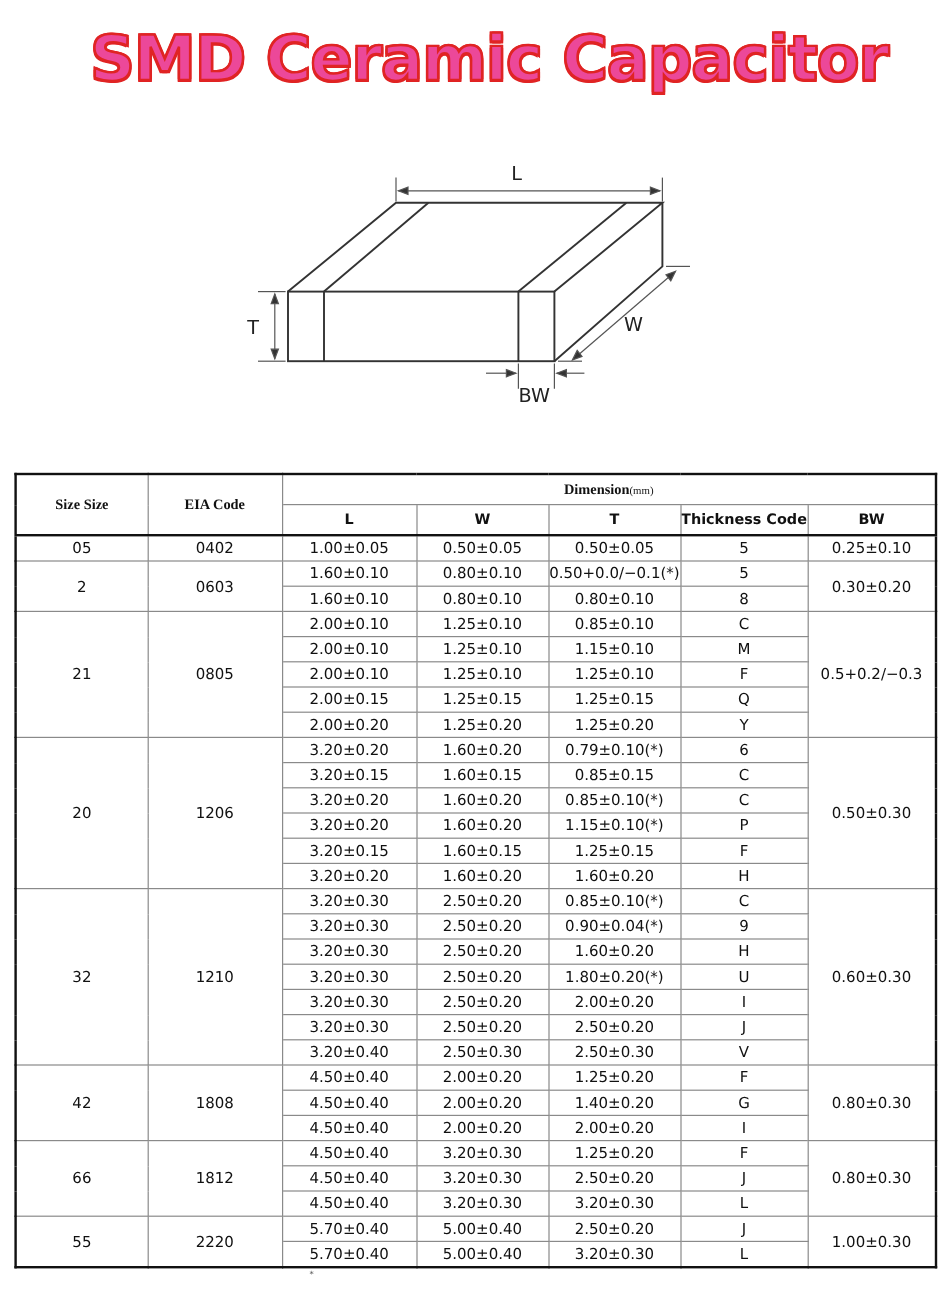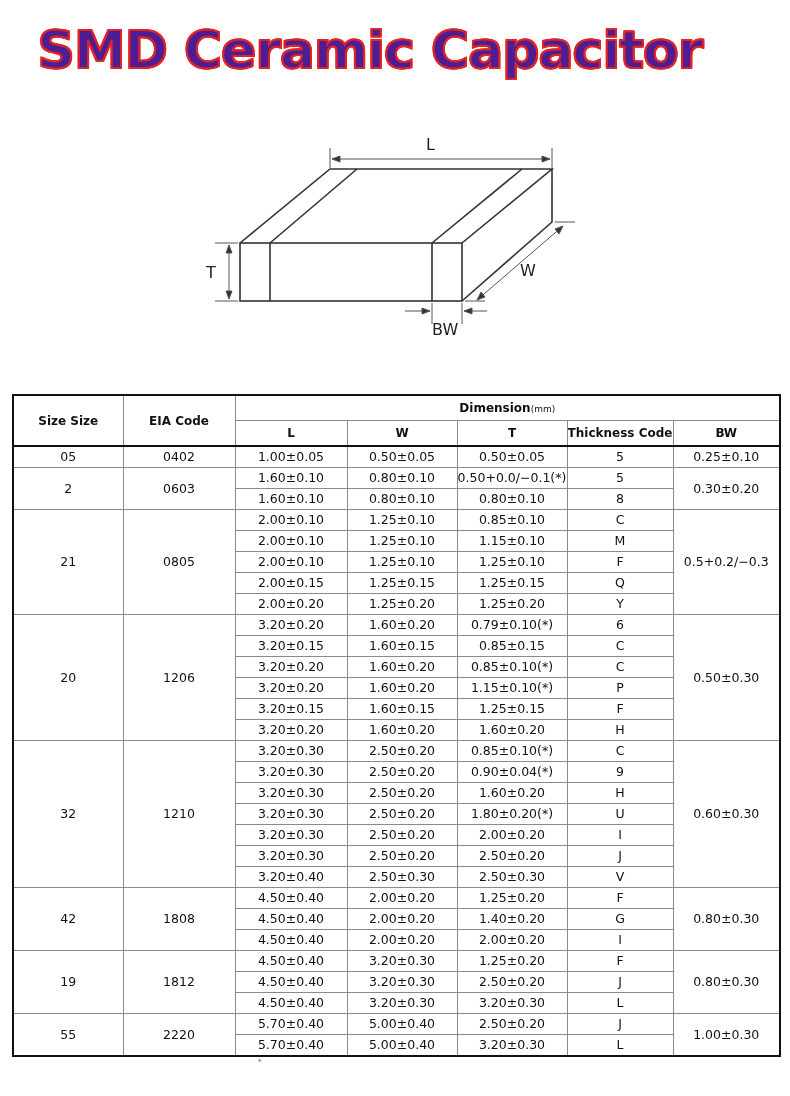--- a/index.html
+++ b/index.html
@@ -1,21 +1,21 @@
 <!DOCTYPE html>
 <html><head>
 <meta charset="utf-8">
 <style>
   html, body { margin: 0; padding: 0; background: #ffffff; }
   body { width: 790px; height: 1096px; position: relative; overflow: hidden; font-family: "DejaVu Sans", sans-serif; color: #111; }
 
   .title {
-    position: absolute; left: 0; top: 20px; width: 740px; text-align: center;
+    position: absolute; left: 0; top: 20px; width: 740px; text-align: right;
     font-family: "DejaVu Sans", sans-serif; font-weight: bold; font-size: 52px;
-    letter-spacing: -1px; color: #4c1d95;
+    letter-spacing: -1px; color: #ec4899;
     -webkit-text-stroke: 2px #e02424;
     text-shadow: 0 0 1px #e02424, 1px 1px 0 #e02424, -1px -1px 0 #e02424, 1px -1px 0 #e02424, -1px 1px 0 #e02424;
     line-height: 60px;
   }
 
   .diagram { position: absolute; left: 200px; top: 120px; width: 400px; height: 230px; }
   .diagram svg { width: 400px; height: 230px; }
   .dim-label { font-family: "DejaVu Sans", sans-serif; font-size: 16px; fill: #222; }
 
   table.spec {
@@ -28,21 +28,21 @@
   table.spec col.c2 { width: 112px; }
   table.spec col.c3 { width: 112px; }
   table.spec col.c4 { width: 110px; }
   table.spec col.c5 { width: 110px; }
   table.spec col.c6 { width: 106px; }
   table.spec col.c7 { width: 107px; }
   table.spec th, table.spec td {
     border: 1px solid #8a8a8a; text-align: center; padding: 0; overflow: hidden; white-space: nowrap;
   }
   table.spec th { font-weight: bold; font-size: 12px; }
-  table.spec thead tr.h1 th { height: 24px; }
+  table.spec thead tr.h1 th { height: 24px; font-family: Liberation Serif, serif; }
   table.spec thead tr.h2 th { height: 24px; }
   table.spec thead { border-bottom: 2px solid #111; }
   table.spec tbody td { height: 20px; line-height: 20px; }
   table.spec tbody.group { border-top: 1.5px solid #555; }
   table.spec tbody tr.inner td.d { border-top: 1px solid #333; }
   .mm { font-weight: normal; font-size: 9px; }
 
   .footnote-mark { position: absolute; left: 258px; top: 1058px; font-size: 7px; color: #555; }
 </style>
 </head>
@@ -293,21 +293,21 @@
       </tr>
       <tr class="inner">
         <td class="d">4.50±0.40</td>
         <td class="d">2.00±0.20</td>
         <td class="d">2.00±0.20</td>
         <td class="d">I</td>
       </tr>
     </tbody>
     <tbody class="group">
       <tr>
-        <td rowspan="3">19</td>
+        <td rowspan="3">66</td>
         <td rowspan="3">1812</td>
         <td class="d">4.50±0.40</td>
         <td class="d">3.20±0.30</td>
         <td class="d">1.25±0.20</td>
         <td class="d">F</td>
         <td rowspan="3">0.80±0.30</td>
       </tr>
       <tr class="inner">
         <td class="d">4.50±0.40</td>
         <td class="d">3.20±0.30</td>

